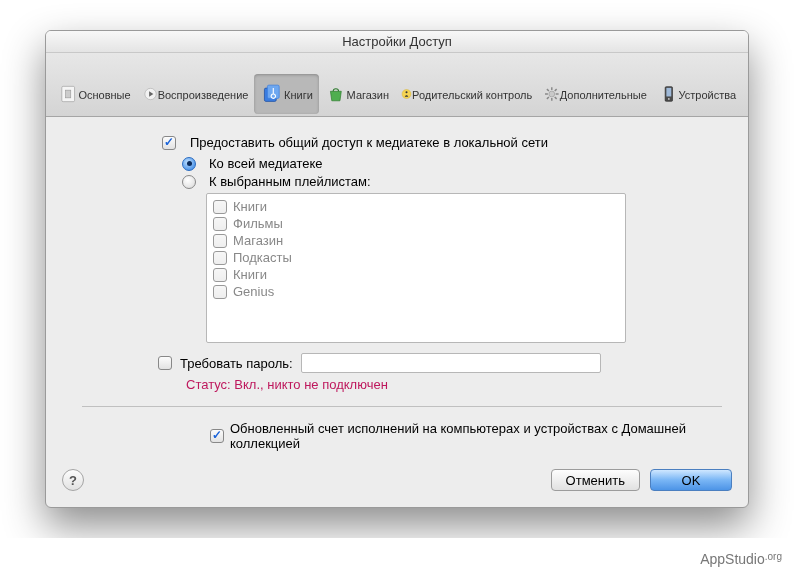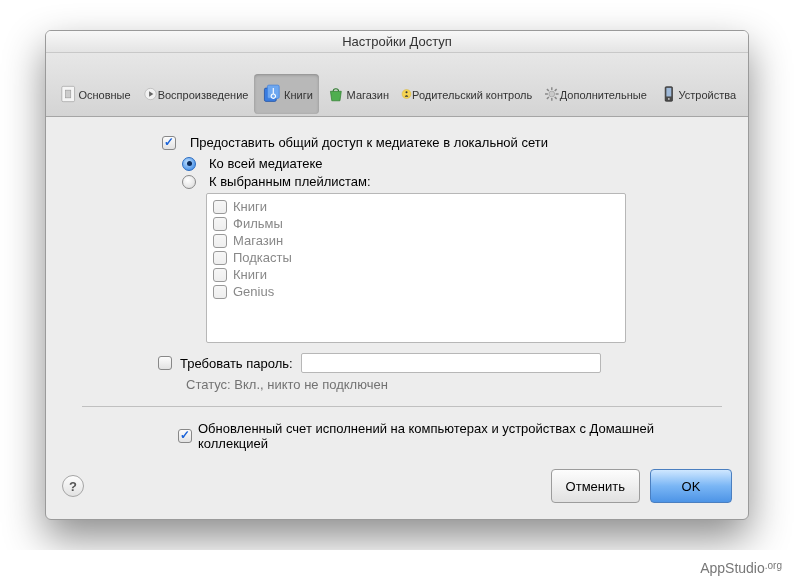--- a/index.html
+++ b/index.html
@@ -129,54 +129,54 @@
     margin:10px 0 4px 20px;
     display:flex; align-items:center; gap:8px;
   }
   .pass-input {
     flex: 0 0 300px; height:20px;
     border:1px solid #b7b7b7; border-radius:2px;
     background:#fff;
   }
   .status-row {
     margin:4px 0 4px 20px;
-    font-size:13px; color:#737373;
+    font-size:13px; color:#be185d;
   }
   .divider {
     border:none; border-top:1px solid #c0c0c0; margin:14px 0;
   }
   .bottom-check {
     display:flex; align-items:center; gap:6px; margin-left:-4px;
   }
   .footer {
     display:flex; align-items:center; padding:10px 16px 16px 16px;
   }
   .help-btn {
     width:22px; height:22px; border-radius:50%;
     border:1px solid #a5a5a5;
     background:linear-gradient(#fdfdfd,#e2e2e2);
     display:flex; align-items:center; justify-content:center;
     color:#555; font-weight:bold; font-size:13px;
   }
   .spacer { flex:1; }
   .push-btn {
-    height:22px; min-width:82px; padding:16px 14px;
+    height:22px; min-width:82px; padding:4px 14px;
     border:1px solid #9c9c9c; border-radius:4px;
     background:linear-gradient(#fdfdfd,#e1e1e1);
     font-size:13px; color:#000;
     margin-left:10px;
     display:inline-flex; align-items:center; justify-content:center;
   }
   .push-btn.default {
     background:linear-gradient(#cfe7ff,#7ab6f5 50%,#4d94e6);
     border-color:#4b7fc0;
     color:#000;
   }
   .watermark {
-    position:absolute; right:12px; bottom:10px;
+    position:absolute; right:12px; bottom:19px;
     font-size:14px; color:#777;
     font-family: "Helvetica Neue", Arial, sans-serif;
     pointer-events:none;
   }
   .watermark .dom { font-size:10px; vertical-align: top; }
 </style>
 </head>
 <body>
 
 <div class="window">
@@ -305,21 +305,21 @@
       <span>Требовать пароль:</span>
       <input type="password" class="pass-input" value="" style="">
     </div>
 
     <div class="status-row" style="margin-left:104px;">
       <span>Статус: </span><span>Вкл., никто не подключен</span>
     </div>
 
     <hr class="divider">
 
-    <div class="bottom-check" style="margin-left:80px;padding-left:16px;">
+    <div class="bottom-check" style="margin-left:112px;padding-left:16px;">
       <span class="aqua-check checked"></span>
       <span>Обновленный счет исполнений на компьютерах и устройствах с Домашней коллекцией</span>
     </div>
 
   </div>
 
   <div class="footer">
     <div class="help-btn">?</div>
     <div class="spacer"></div>
     <div class="push-btn">Отменить</div>

